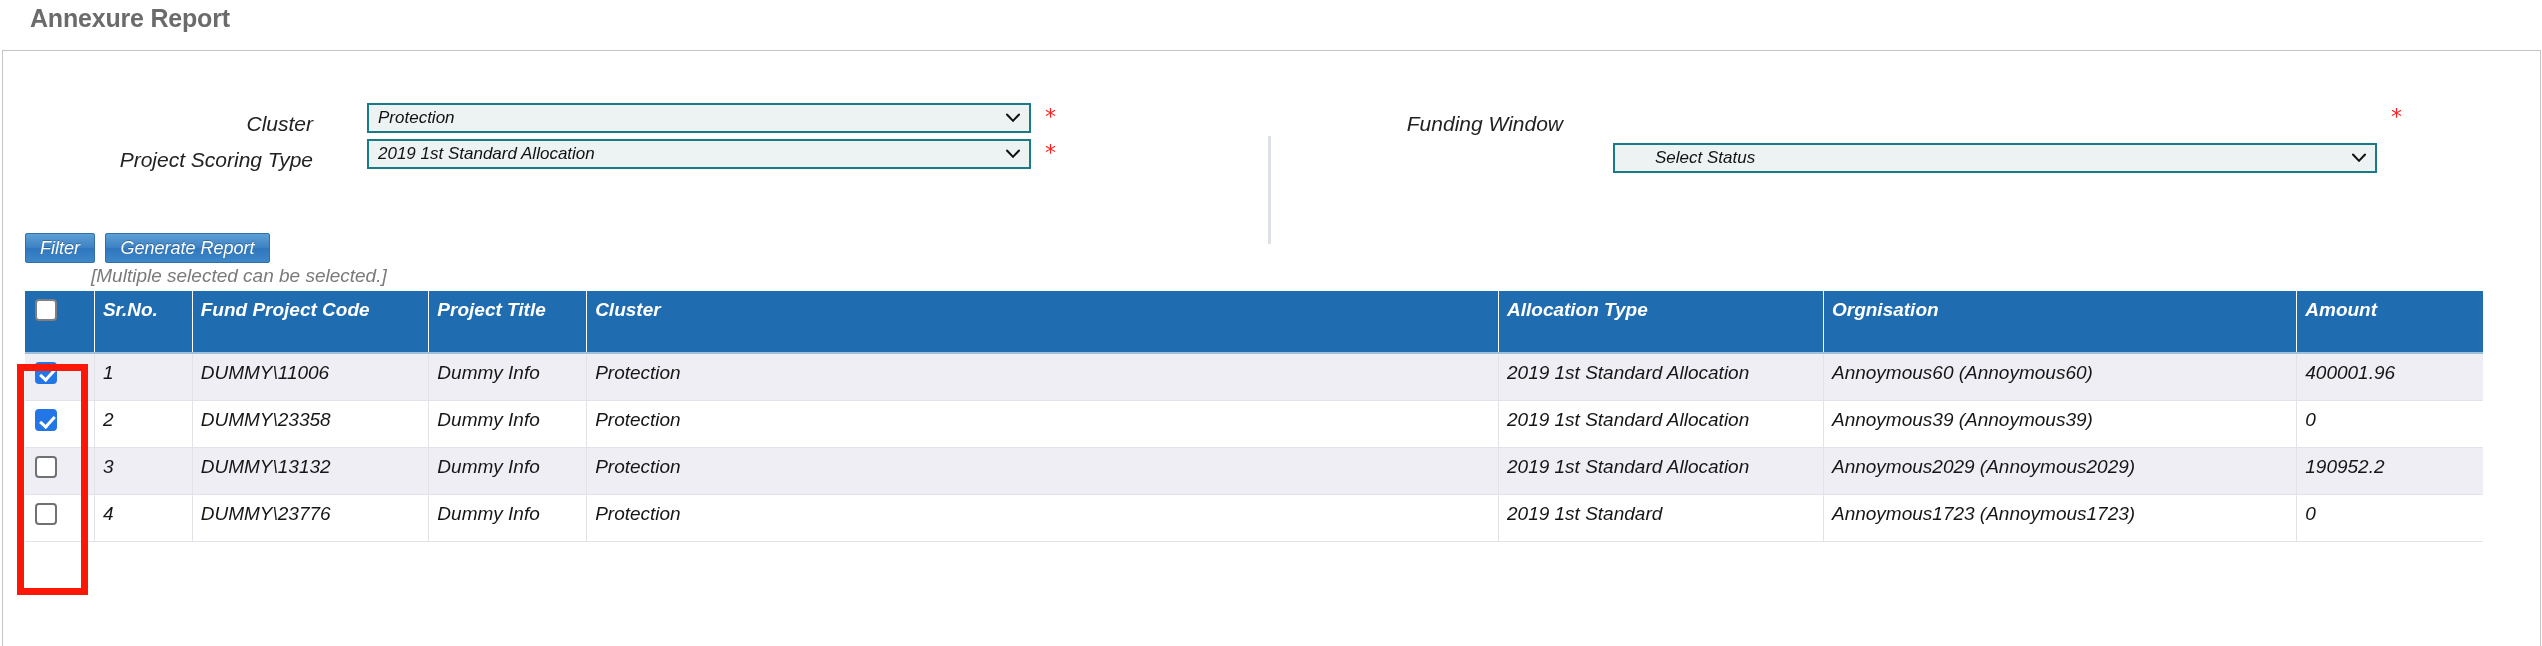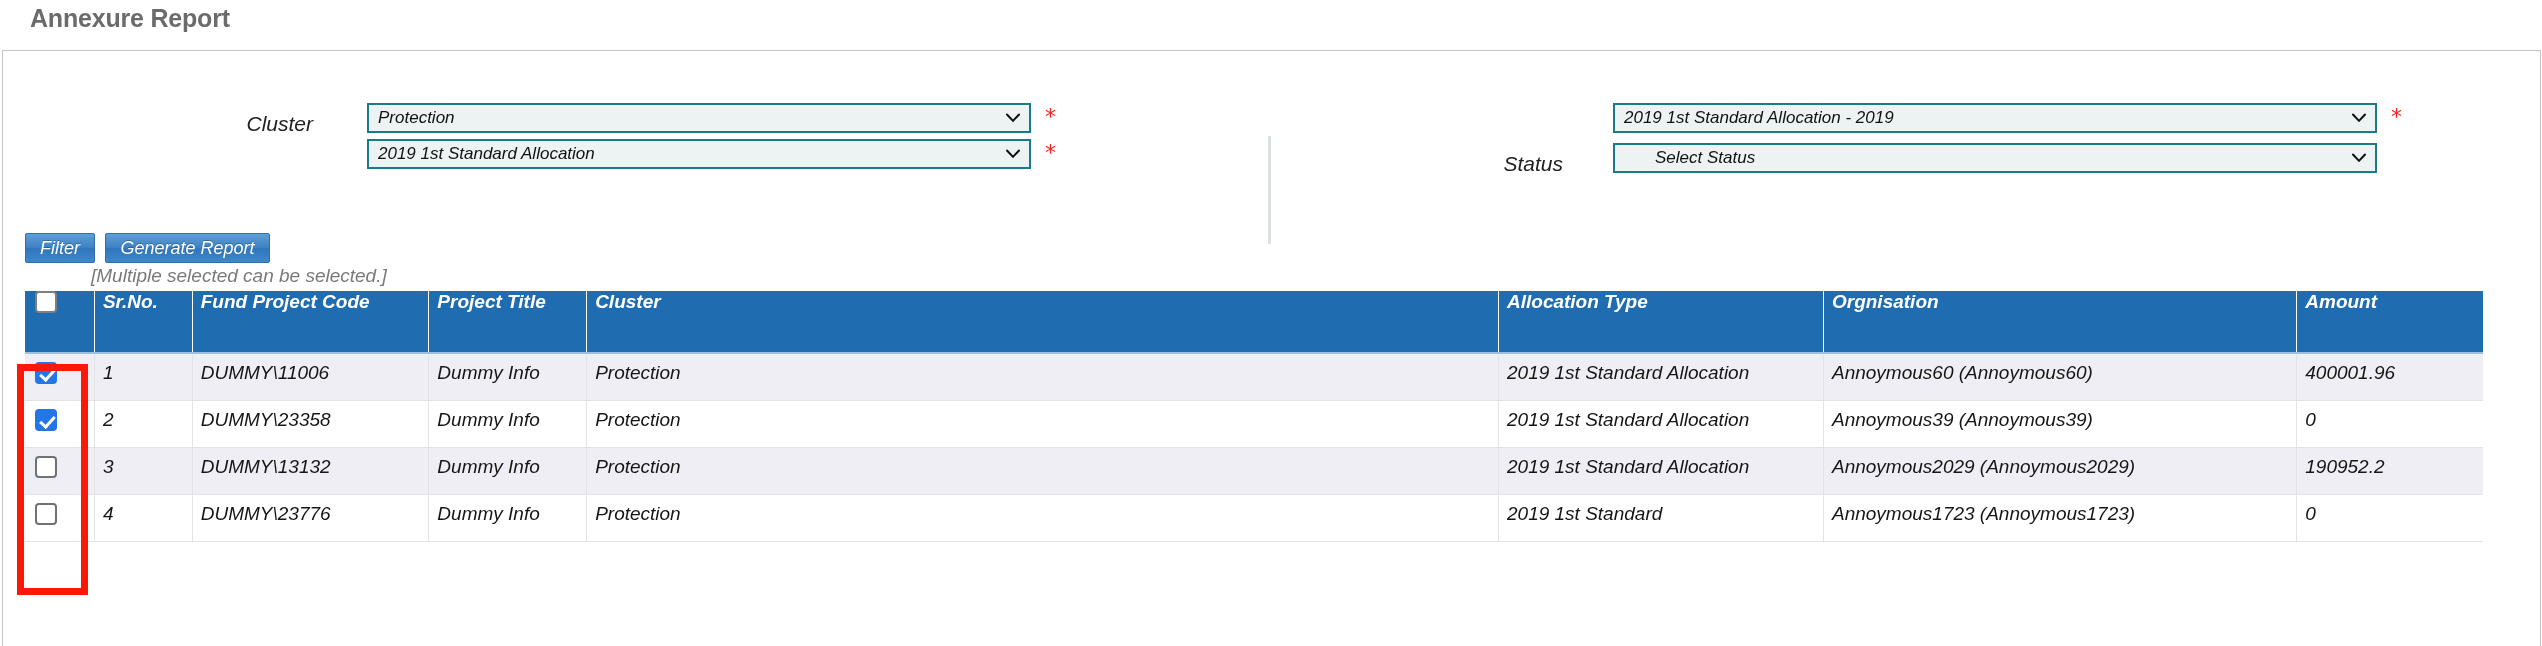--- a/index.html
+++ b/index.html
@@ -141,21 +141,21 @@
     border-collapse: collapse;
     table-layout: fixed;
     font-size: 19px;
   }
   #report-table th {
     background: #1f6cb0;
     color: #ffffff;
     font-weight: bold;
     text-align: left;
     vertical-align: top;
-    padding: 0 7px 8px 8px;
+    padding: 8px 7px 8px 8px;
     border-right: 1px solid #ffffff;
     border-bottom: 2px solid #9fc0dd;
     line-height: 1.18;
     height: 62px;
   }
   #report-table th:last-child { border-right: none; }
   #report-table td {
     vertical-align: top;
     padding: 8px 7px 8px 8px;
     border-right: 1px solid #e2e2e8;
@@ -227,39 +227,34 @@
 
     <div class="field-label" id="lbl-cluster">Cluster</div>
     <div class="select-box" id="sel-cluster">
       <span>Protection</span>
       <svg class="chev" viewBox="0 0 14 9">
         <path d="M1 1 L7 7.4 L13 1" stroke="#111" stroke-width="2" fill="none" stroke-linecap="square"></path>
       </svg>
     </div>
     <div class="req-star" id="star-cluster">*</div>
 
+    <div class="field-label" id="lbl-scoring">Project Scoring Type</div>
     <div class="select-box" id="sel-scoring">
       <span>2019 1st Standard Allocation</span>
       <svg class="chev" viewBox="0 0 14 9">
         <path d="M1 1 L7 7.4 L13 1" stroke="#111" stroke-width="2" fill="none" stroke-linecap="square"></path>
       </svg>
     </div>
     <div class="req-star" id="star-scoring">*</div>
 
     <div id="form-divider"></div>
 
-    <div class="select-box" id="sel-funding">
-      <span>2019 1st Standard Allocation - 2019</span>
-      <svg class="chev" viewBox="0 0 14 9">
-        <path d="M1 1 L7 7.4 L13 1" stroke="#111" stroke-width="2" fill="none" stroke-linecap="square"></path>
-      </svg>
-    </div>
+    <div class="field-label" id="lbl-funding">Funding Window</div>
     <div class="req-star" id="star-funding">*</div>
 
-    <div class="field-label" id="lbl-status">Status</div>
     <div class="select-box" id="sel-status">
       <span>Select Status</span>
       <svg class="chev" viewBox="0 0 14 9">
         <path d="M1 1 L7 7.4 L13 1" stroke="#111" stroke-width="2" fill="none" stroke-linecap="square"></path>
       </svg>
     </div>
   </div>
 
   <div id="action-bar">
     <span class="btn">Filter</span>

